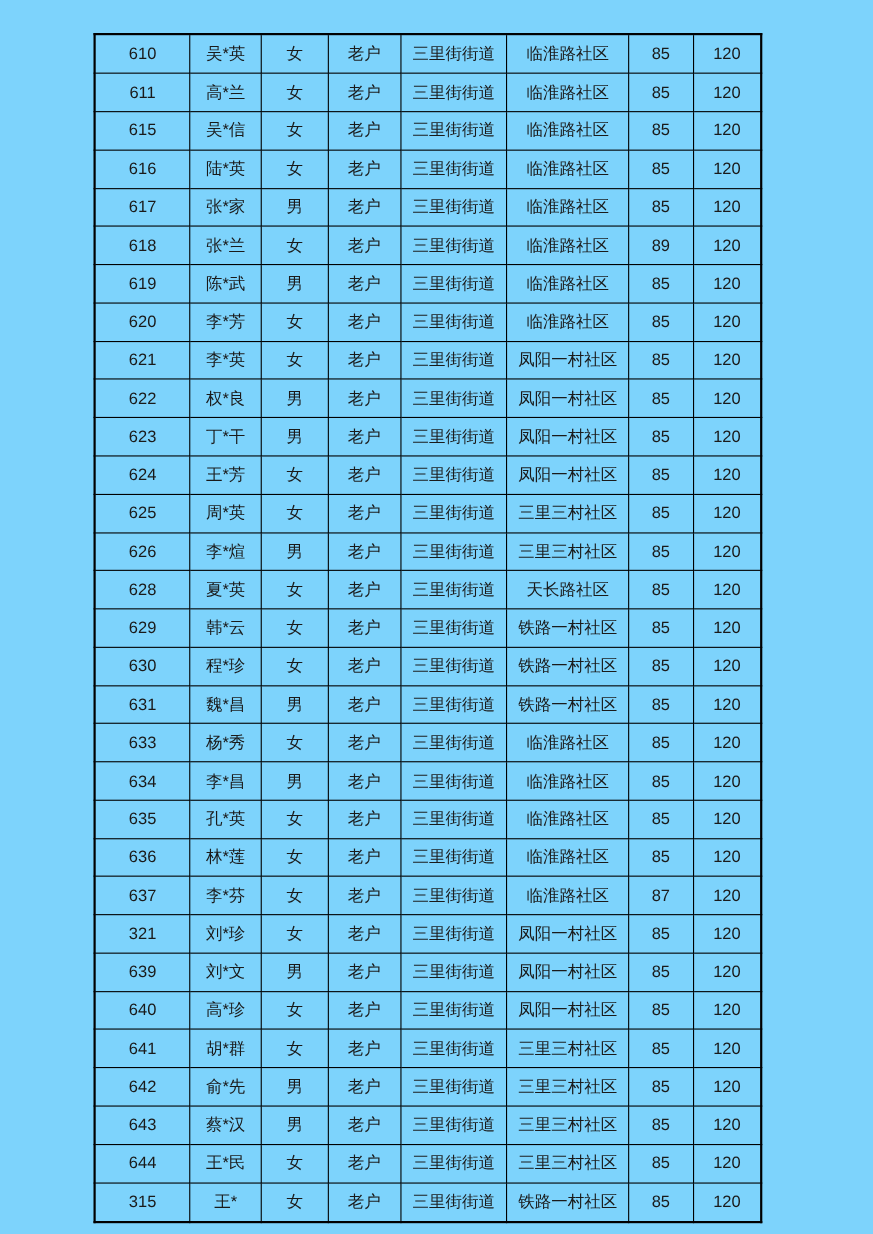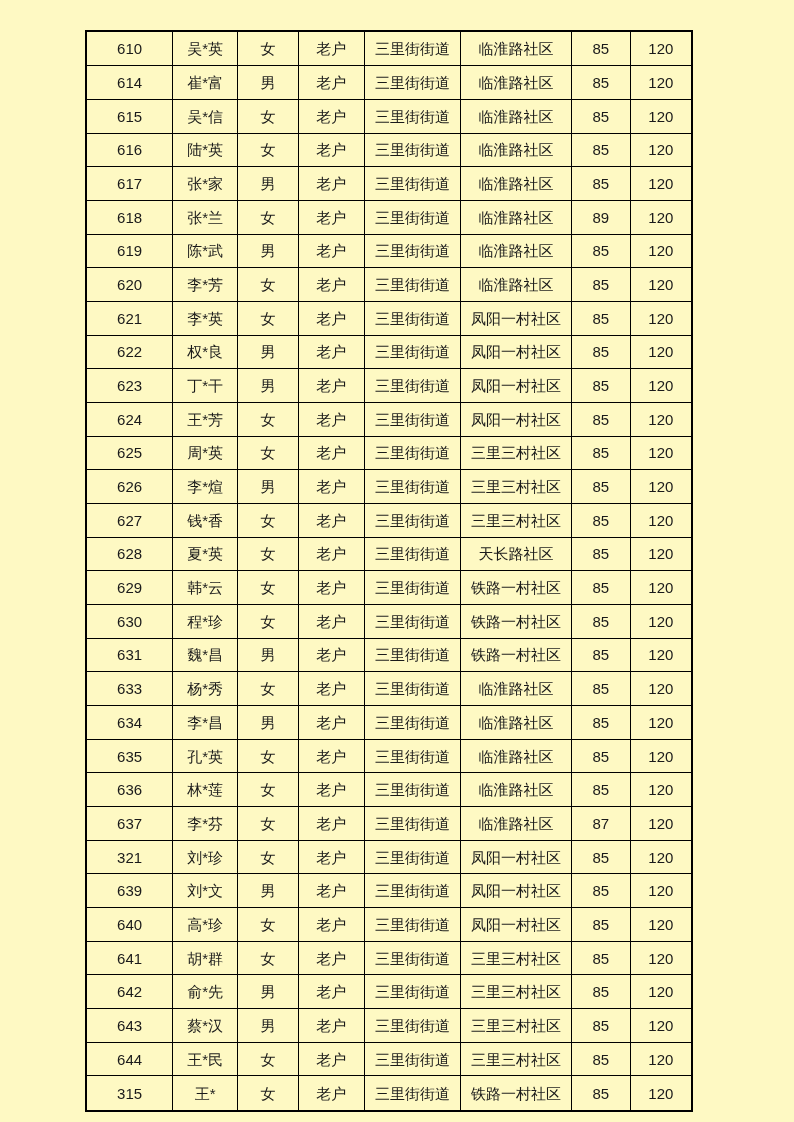--- a/index.html
+++ b/index.html
@@ -6,21 +6,21 @@
   html, body {
     width: 794px;
     height: 1122px;
     background: #ffffff;
     font-family: "Liberation Sans", "DejaVu Sans", sans-serif;
   }
   .page {
     position: relative;
     width: 794px;
     height: 1122px;
-    background: #fef9c3;
+    background: #7dd3fc;
     overflow: hidden;
   }
   table.roster {
     position: absolute;
     left: 85px;
     top: 30px;
     width: 608px;
     height: 1082px;
     border-collapse: collapse;
     table-layout: fixed;
@@ -67,23 +67,23 @@
           <td>610</td>
           <td>吴*英</td>
           <td>女</td>
           <td>老户</td>
           <td>三里街街道</td>
           <td>临淮路社区</td>
           <td>85</td>
           <td>120</td>
         </tr>
         <tr>
-          <td>614</td>
-          <td>崔*富</td>
-          <td>男</td>
+          <td>611</td>
+          <td>高*兰</td>
+          <td>女</td>
           <td>老户</td>
           <td>三里街街道</td>
           <td>临淮路社区</td>
           <td>85</td>
           <td>120</td>
         </tr>
         <tr>
           <td>615</td>
           <td>吴*信</td>
           <td>女</td>
@@ -190,30 +190,20 @@
           <td>老户</td>
           <td>三里街街道</td>
           <td>三里三村社区</td>
           <td>85</td>
           <td>120</td>
         </tr>
         <tr>
           <td>626</td>
           <td>李*煊</td>
           <td>男</td>
-          <td>老户</td>
-          <td>三里街街道</td>
-          <td>三里三村社区</td>
-          <td>85</td>
-          <td>120</td>
-        </tr>
-        <tr>
-          <td>627</td>
-          <td>钱*香</td>
-          <td>女</td>
           <td>老户</td>
           <td>三里街街道</td>
           <td>三里三村社区</td>
           <td>85</td>
           <td>120</td>
         </tr>
         <tr>
           <td>628</td>
           <td>夏*英</td>
           <td>女</td>

